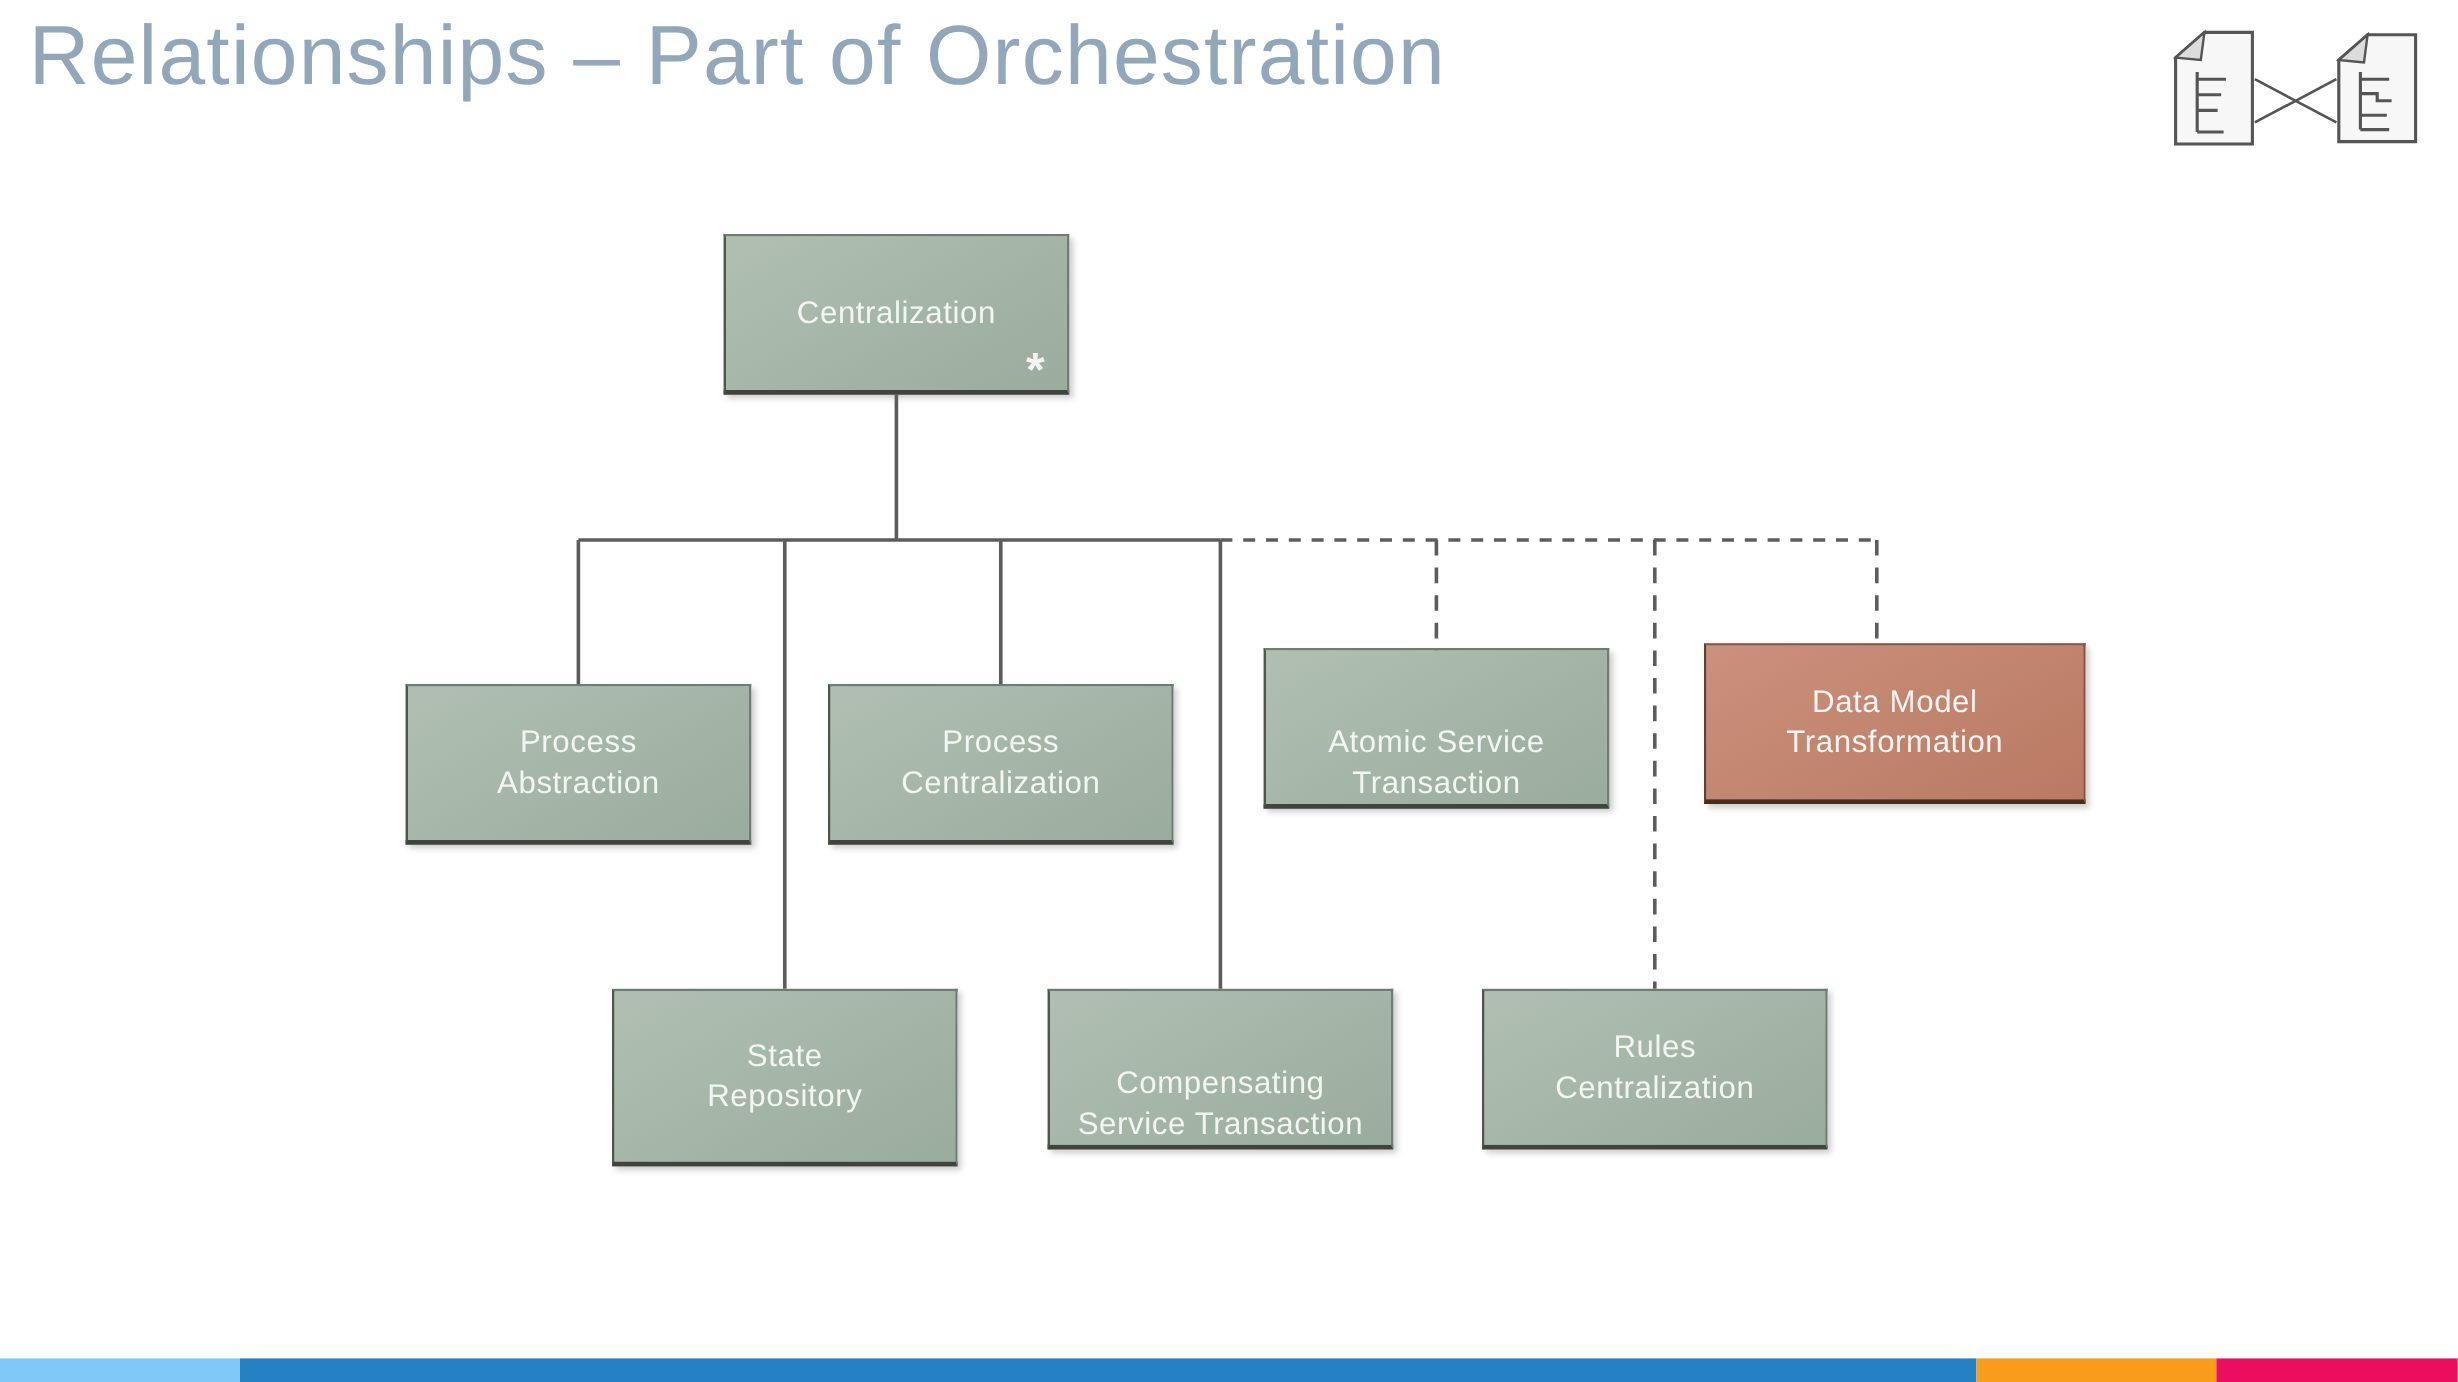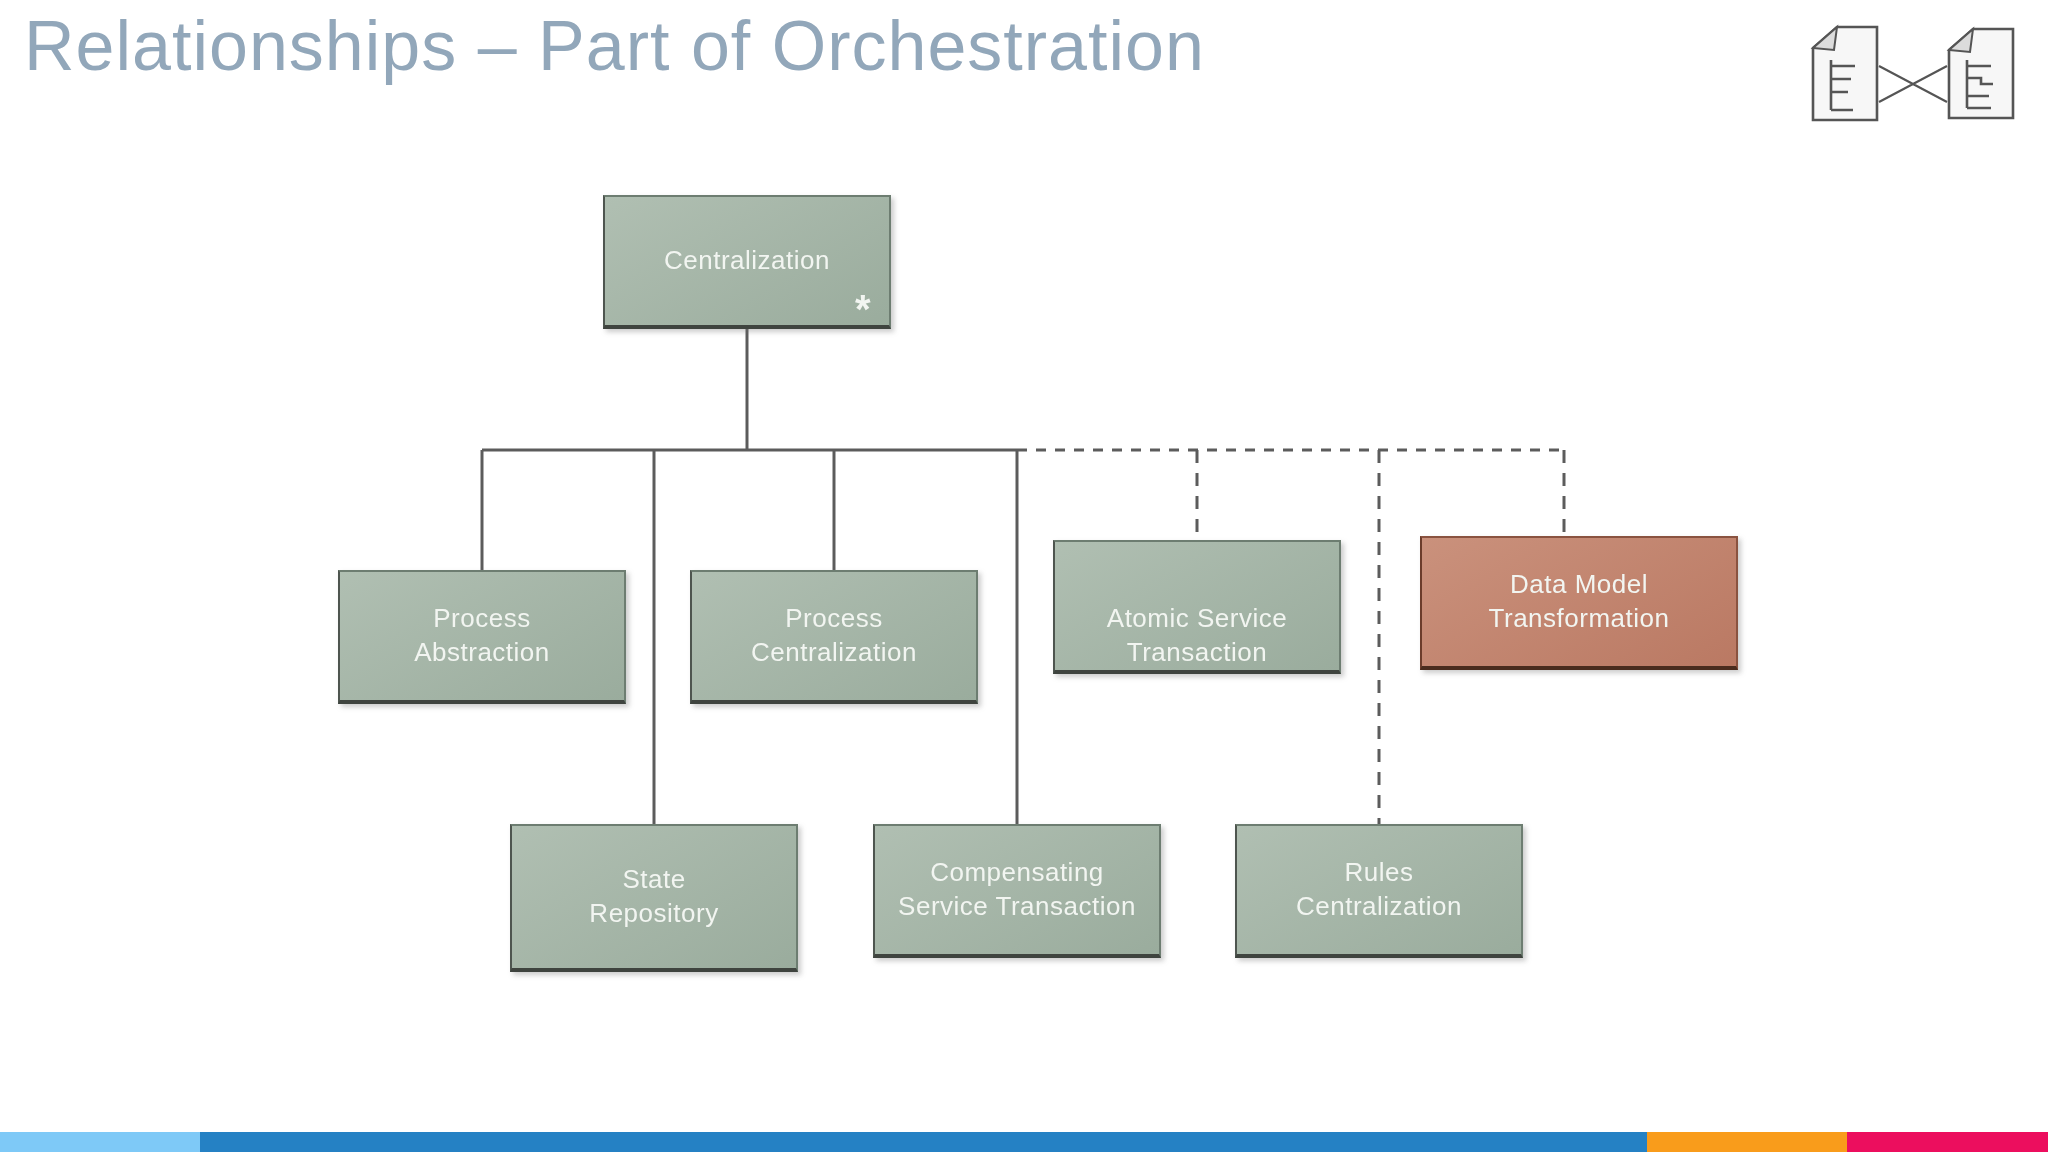--- a/index.html
+++ b/index.html
@@ -90,21 +90,21 @@
         </div>
         <div class="node green" style="left: 1053px; top: 540px; width: 288px; height: 134px; align-items: flex-end;">
           <span>Atomic Service<br>Transaction</span>
         </div>
         <div class="node salmon" style="left: 1420px; top: 536px; width: 318px; height: 134px;">
           <span>Data Model<br>Transformation</span>
         </div>
         <div class="node green" style="left: 510px; top: 824px; width: 288px; height: 148px;">
           <span>State<br>Repository</span>
         </div>
-        <div class="node green" style="left: 873px; top: 824px; width: 288px; height: 134px;">
+        <div class="node green" style="left: 873px; top: 824px; width: 288px; height: 134px; align-items: flex-end;">
           <span>Compensating<br>Service Transaction</span>
         </div>
         <div class="node green" style="left: 1235px; top: 824px; width: 288px; height: 134px;">
           <span>Rules<br>Centralization</span>
         </div>
       </div>
   </div>
 
   <div class="footer-bar" id="footer-bar" style="top: 1132px; height: 20px;">
       <div class="seg" style="left: 0px; width: 200px; background: rgb(126, 201, 247);"></div>

